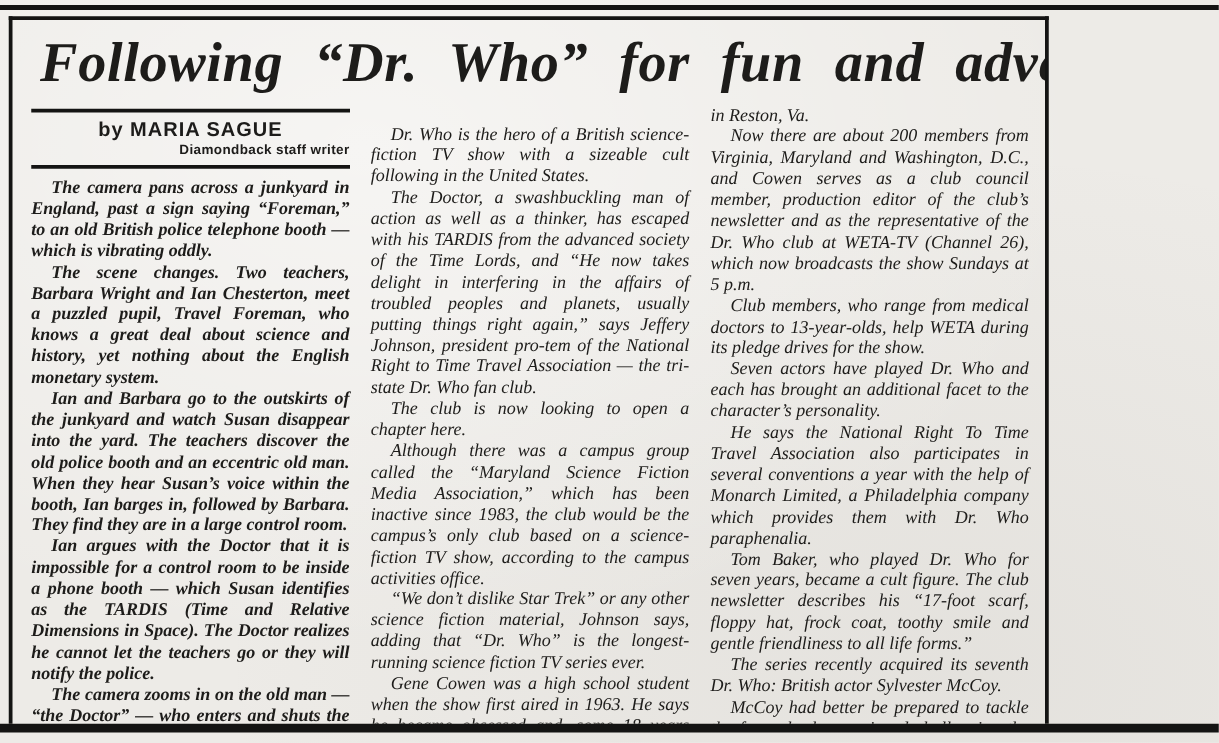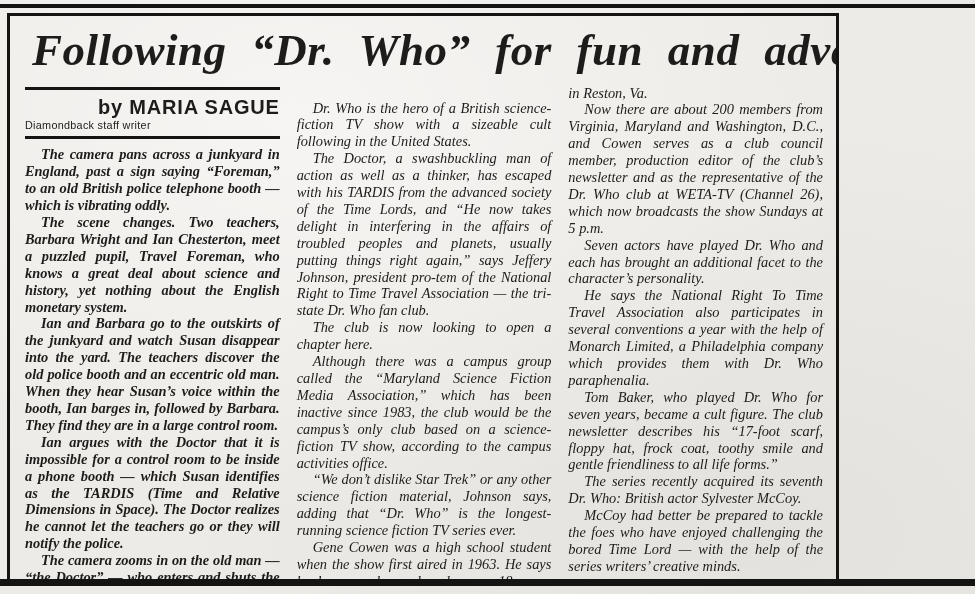--- a/index.html
+++ b/index.html
@@ -77,33 +77,33 @@
   .para.gap { margin-top: 15px; }
   .para.lede { font-weight: 700; font-style: italic; }
 
   .byline-block {
     font-style: normal;
     font-weight: normal;
     margin: 2px 0 7px 0;
   }
   .byline-rule { height: 3px; background: var(--rule); }
   .byline {
-    text-align: right;
+    text-align: center;
     font-family: "Liberation Sans", sans-serif;
     font-weight: bold;
     font-style: normal;
-    font-size: 20px;
+    font-size: 16px;
     letter-spacing: 0.8px;
     margin-top: 6px;
     line-height: 1.1;
   }
   .byline-sub {
-    text-align: left;
+    text-align: right;
     font-family: "Liberation Sans", sans-serif;
-    font-weight: normal;
+    font-weight: bold;
     font-style: normal;
     font-size: 10.8px;
     letter-spacing: 0.3px;
     margin: 2px 0 5px 0;
     line-height: 1.1;
   }
 </style>
 </head>
 <body>
 
@@ -139,20 +139,21 @@
           <p class="para body">Although there was a campus group called the “Maryland Science Fiction Media Association,” which has been inactive since 1983, the club would be the campus’s only club based on a science-fiction TV show, according to the campus activities office.</p>
           <p class="para body">“We don’t dislike Star Trek” or any other science fiction material, Johnson says, adding that “Dr. Who” is the longest-running science fiction TV series ever.</p>
           <p class="para body">Gene Cowen was a high school student when the show first aired in 1963. He says he became obsessed and, some 18 years later, formed a club</p>
         </div>
     </div>
 
     <div class="col col-3">
       <div class="paras">
           <p class="para body no-indent">in Reston, Va.</p>
           <p class="para body">Now there are about 200 members from Virginia, Maryland and Washington, D.C., and Cowen serves as a club council member, production editor of the club’s newsletter and as the representative of the Dr. Who club at WETA-TV (Channel 26), which now broadcasts the show Sundays at 5 p.m.</p>
+          <p class="para body">Club members, who range from medical doctors to 13-year-olds, help WETA during its pledge drives for the show.</p>
           <p class="para body">Seven actors have played Dr. Who and each has brought an additional facet to the character’s personality.</p>
           <p class="para body">He says the National Right To Time Travel Association also participates in several conventions a year with the help of Monarch Limited, a Philadelphia company which provides them with Dr. Who paraphenalia.</p>
           <p class="para body">Tom Baker, who played Dr. Who for seven years, became a cult figure. The club newsletter describes his “17-foot scarf, floppy hat, frock coat, toothy smile and gentle friendliness to all life forms.”</p>
           <p class="para body">The series recently acquired its seventh Dr. Who: British actor Sylvester McCoy.</p>
           <p class="para body">McCoy had better be prepared to tackle the foes who have enjoyed challenging the bored Time Lord — with the help of the series writers’ creative minds.</p>
         </div>
     </div>
 
   </div>
 </div>

